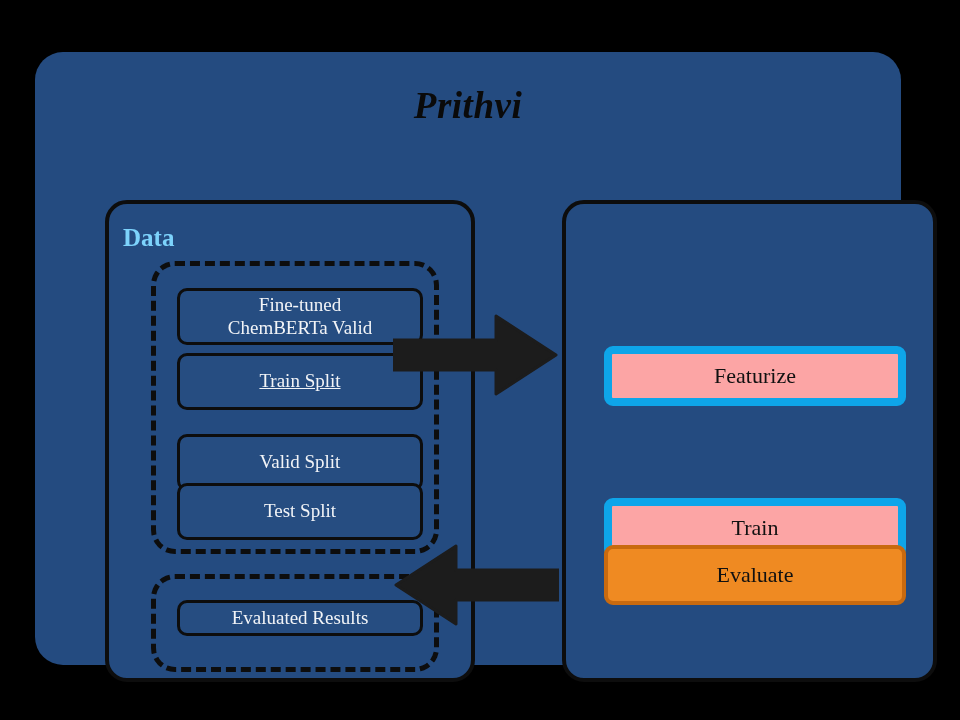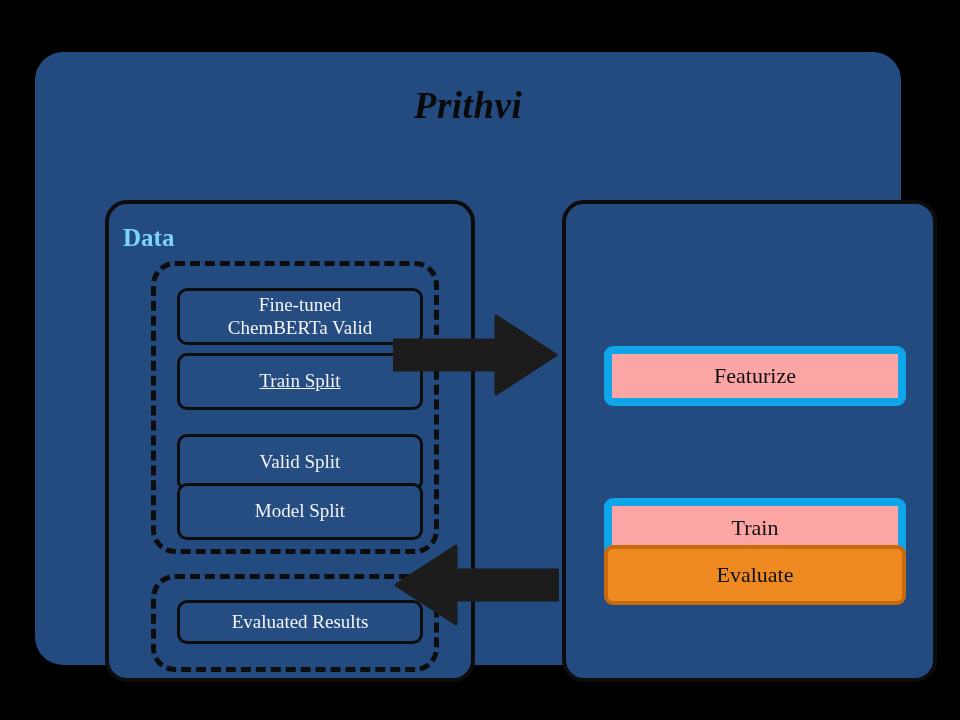--- a/index.html
+++ b/index.html
@@ -115,21 +115,21 @@
     line-height: 1.18;
     display: flex;
     align-items: center;
     justify-content: center;
     text-align: center;
   }
   .db-model   { top: 22px;  height: 57px; }
   .db-train   { top: 87px;  height: 57px; text-decoration: underline; }
   .db-valid   { top: 152px; height: 57px; margin-top: 16px; }
   .db-test    { top: 217px; height: 57px; }
-  .db-results { top: 21px;  height: 44px; }
+  .db-results { top: 21px;  height: 36px; }
 
   
   .wf-box {
     position: absolute;
     left: 38px;
     width: 302px;
     height: 60px;
     border-radius: 9px;
     box-sizing: border-box;
     display: flex;
@@ -176,21 +176,21 @@
             <span>ChemBERTa  Valid</span>
           </span>
         </div>
         <div class="data-box db-train">
           <span>Train Split</span>
         </div>
         <div class="data-box db-valid">
           <span>Valid Split</span>
         </div>
         <div class="data-box db-test">
-          <span>Model Split</span>
+          <span>Test Split</span>
         </div>
       </div>
 
       <div class="dashed-group dashed-results">
         <div class="data-box db-results">
           <span>Evaluated Results</span>
         </div>
       </div>
     </div>
 

